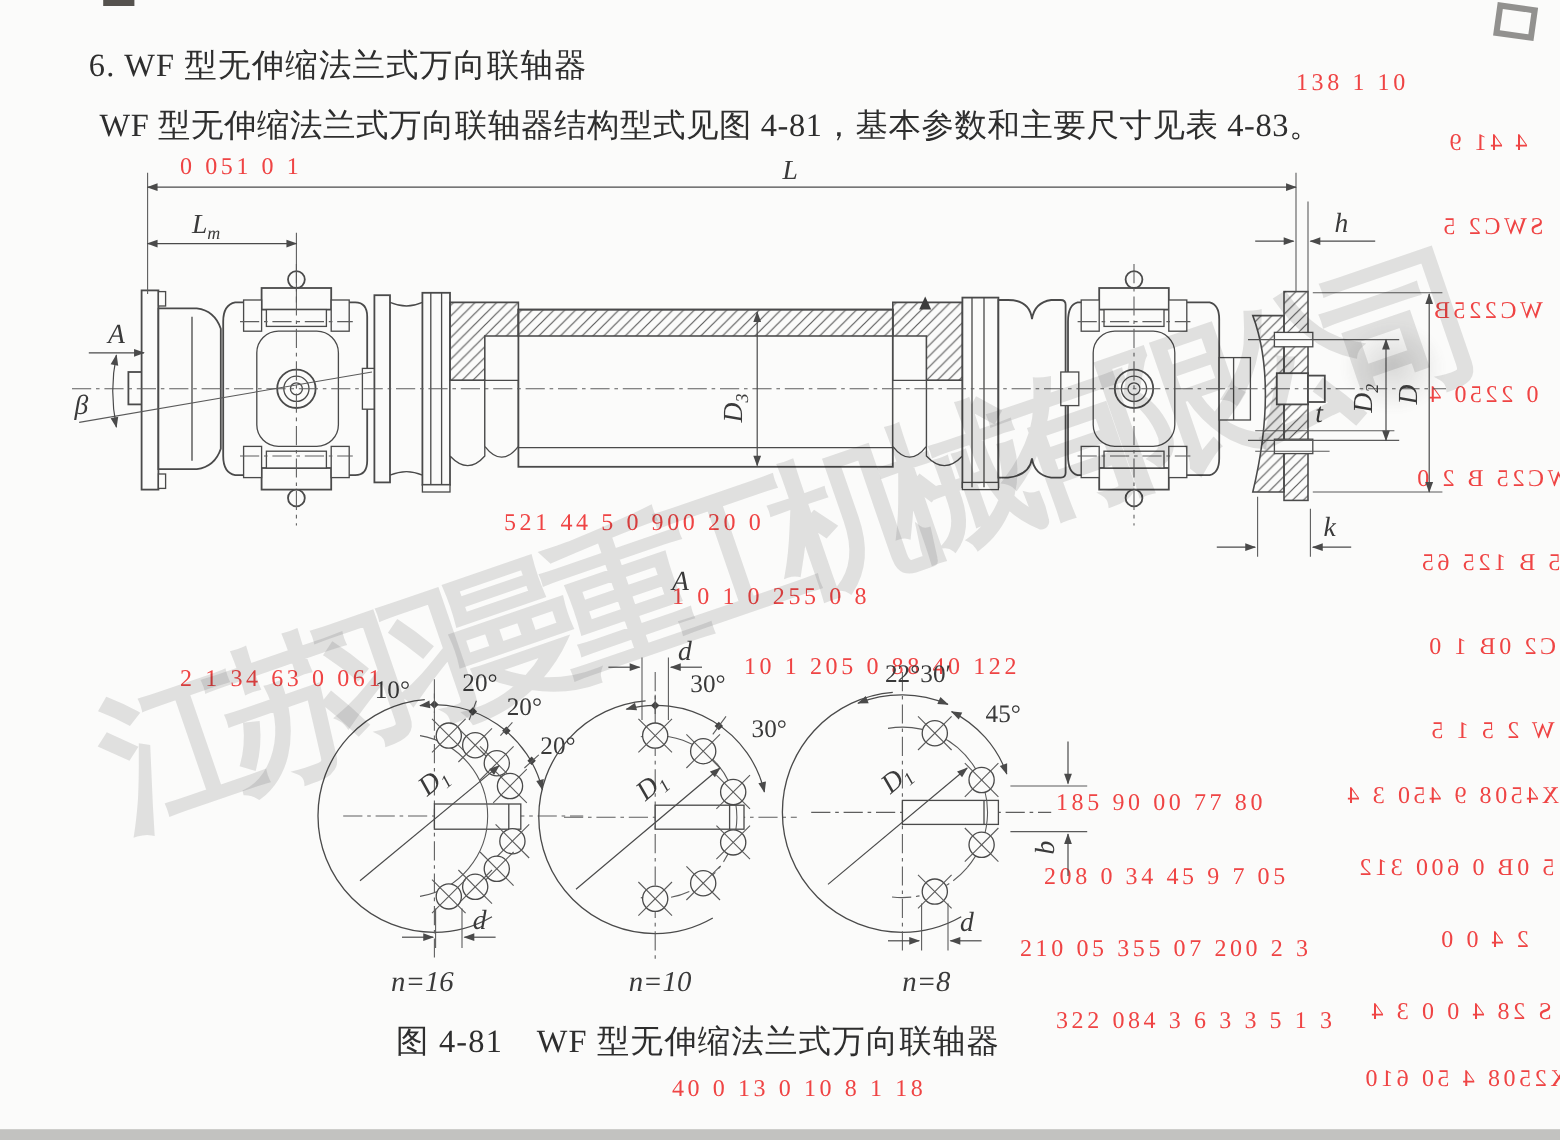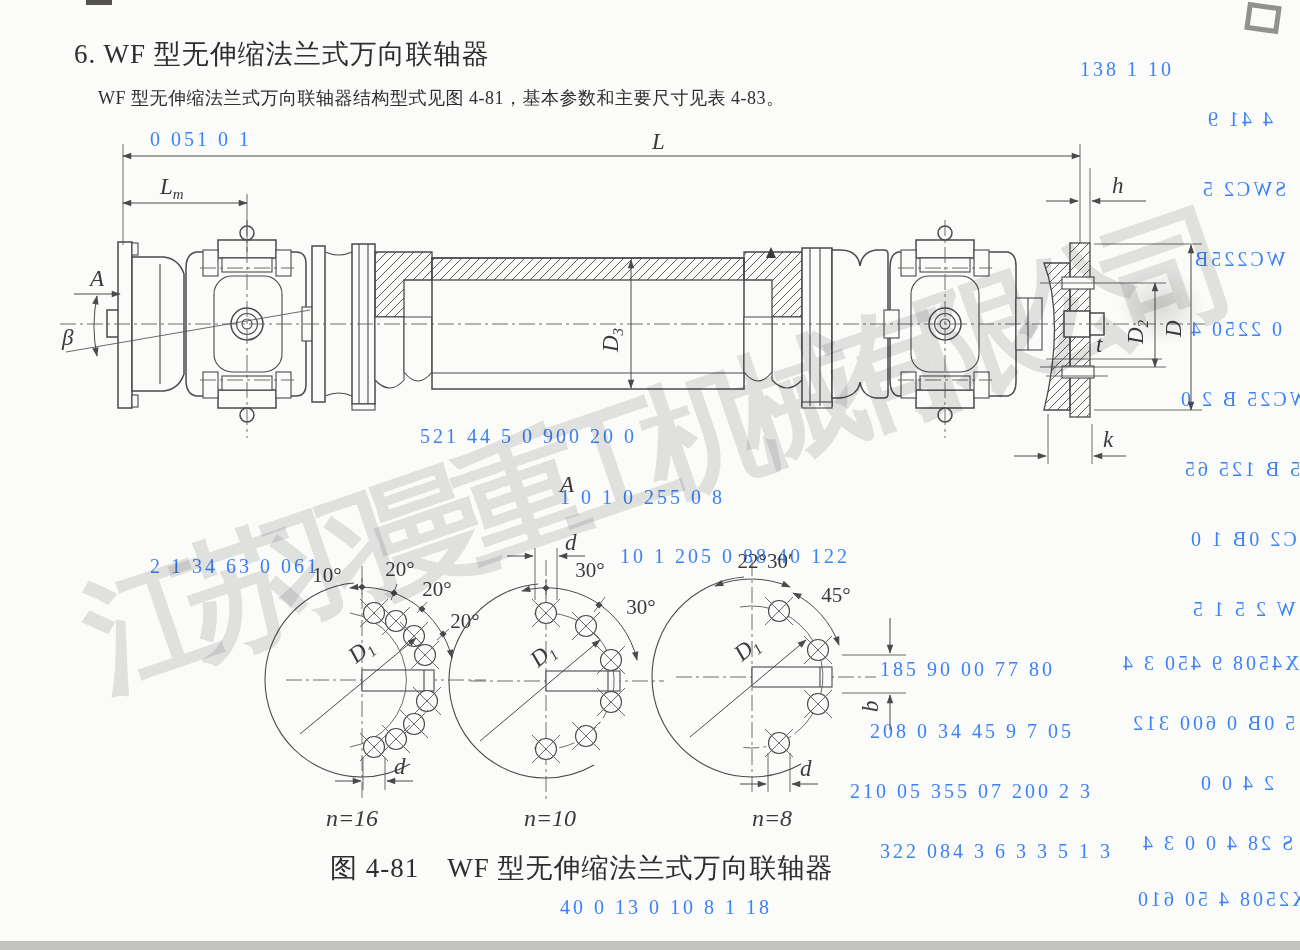--- a/index.html
+++ b/index.html
@@ -1,27 +1,27 @@
 <!DOCTYPE html>
 <html><head>
 <meta charset="utf-8">
 <style>
   html,body{margin:0;padding:0;background:#e8e8e6;}
   #page{position:relative;width:1300px;height:950px;background:#fbfbfa;overflow:hidden;
         font-family:"Liberation Serif","DejaVu Serif",serif;color:#2e2e2e;}
   .abs{position:absolute;}
   #section-heading{left:74px;top:36px;font-size:27px;letter-spacing:1px;white-space:nowrap;font-family:Liberation Serif, serif;}
-  #body-text{left:98px;top:86px;font-size:18px;letter-spacing:.5px;white-space:nowrap;}
+  #body-text{left:83px;top:86px;font-size:27px;letter-spacing:.5px;white-space:nowrap;}
   #figure-caption{left:330px;top:850px;width:640px;text-align:left;font-size:27px;letter-spacing:1px;white-space:nowrap;}
   #watermark{left:80px;top:540px;font-family:"Liberation Sans","DejaVu Sans",sans-serif;
              font-weight:bold;font-size:128px;letter-spacing:-30px;white-space:nowrap;
              color:rgba(90,90,90,0.16);transform:rotate(-19deg);transform-origin:64px 64px;
              mix-blend-mode:multiply;pointer-events:none;z-index:4;}
   #drawing-svg{left:0;top:0;z-index:2;}
-  .frag{position:absolute;font-size:20px;color:#3b82f6;filter:blur(.6px);white-space:nowrap;
+  .frag{position:absolute;font-size:20px;color:#ef4444;filter:blur(.6px);white-space:nowrap;
         letter-spacing:3px;z-index:1;}
   .frag.mir{transform:scaleX(-1);}
   #bottom-edge{left:0;top:941px;width:1300px;height:9px;background:#c2c2c0;z-index:5;}
   #smudge{left:1118px;top:268px;width:86px;height:76px;z-index:3;
           background:radial-gradient(closest-side,rgba(70,70,70,.18),rgba(70,70,70,0));filter:blur(2px);}
   .corner-mark{background:#55524e;z-index:5;}
   #mark-tl{left:86px;top:0;width:26px;height:5px;}
   #mark-tr{left:1246px;top:4px;width:24px;height:18px;background:transparent;border:5px solid rgba(60,58,55,.55);transform:rotate(8deg);}
   
   .o{fill:#fbfbfa;stroke:#4a4a4a;stroke-width:1.5;}

